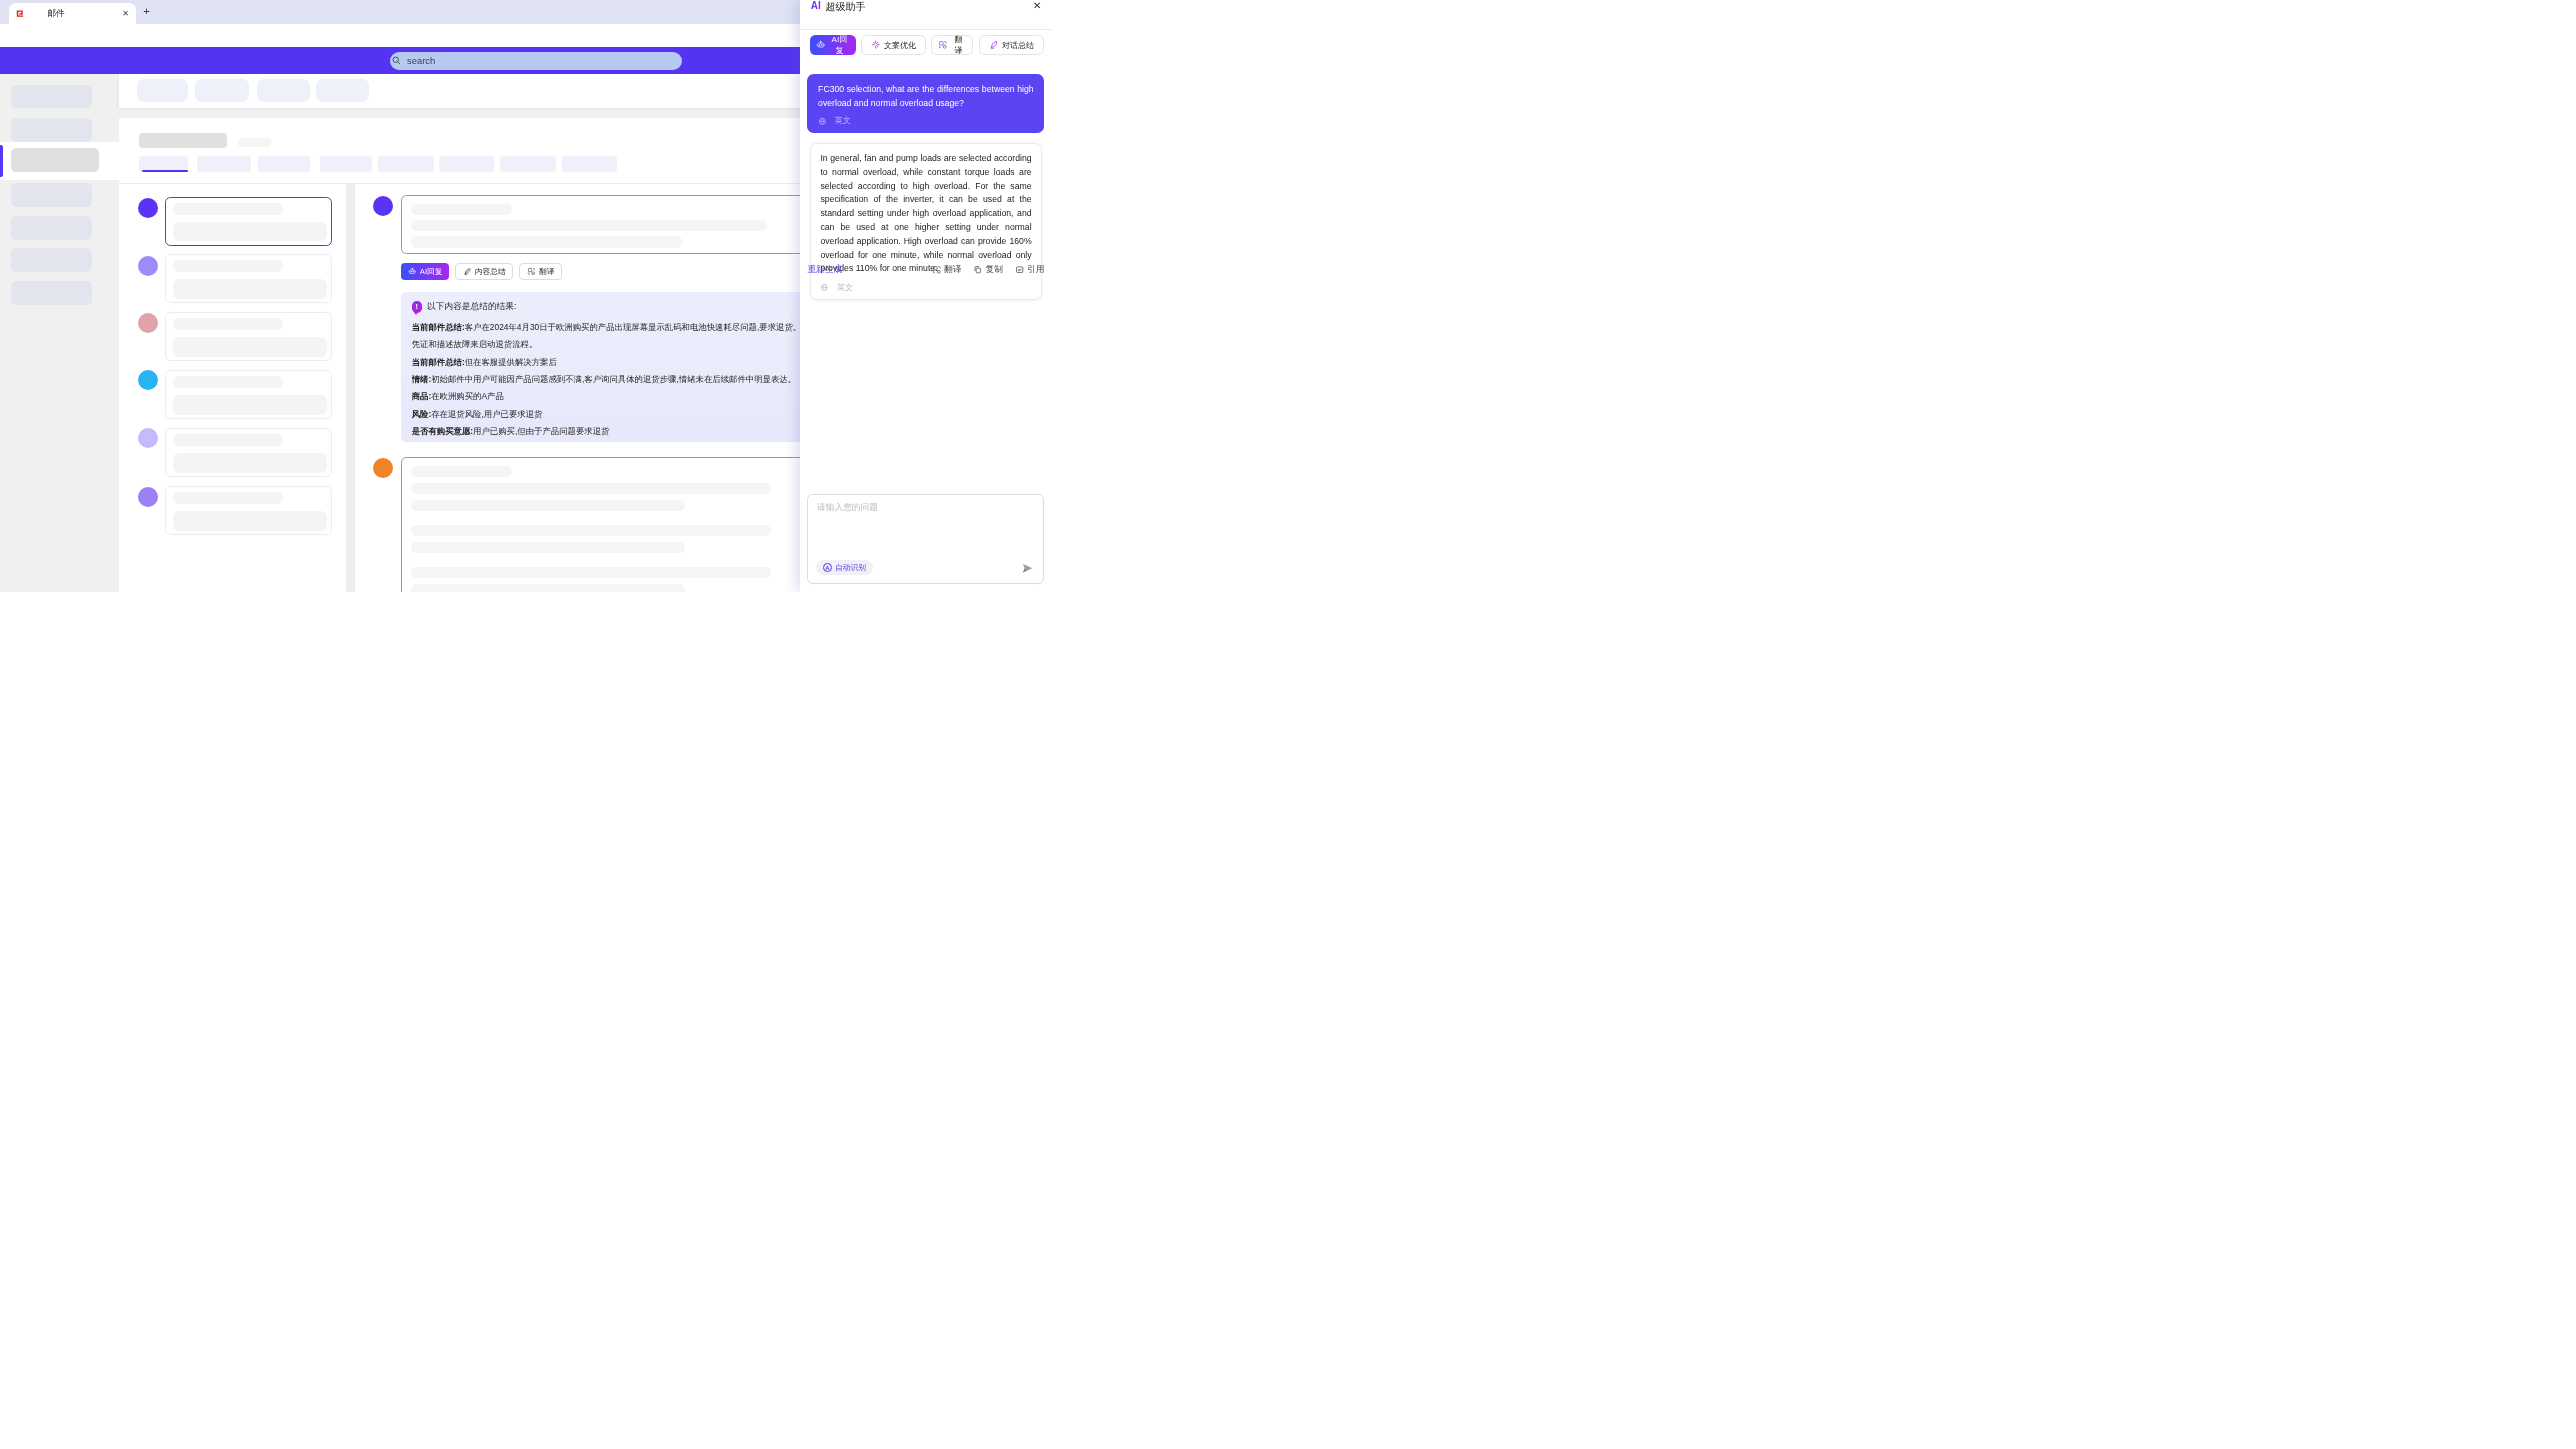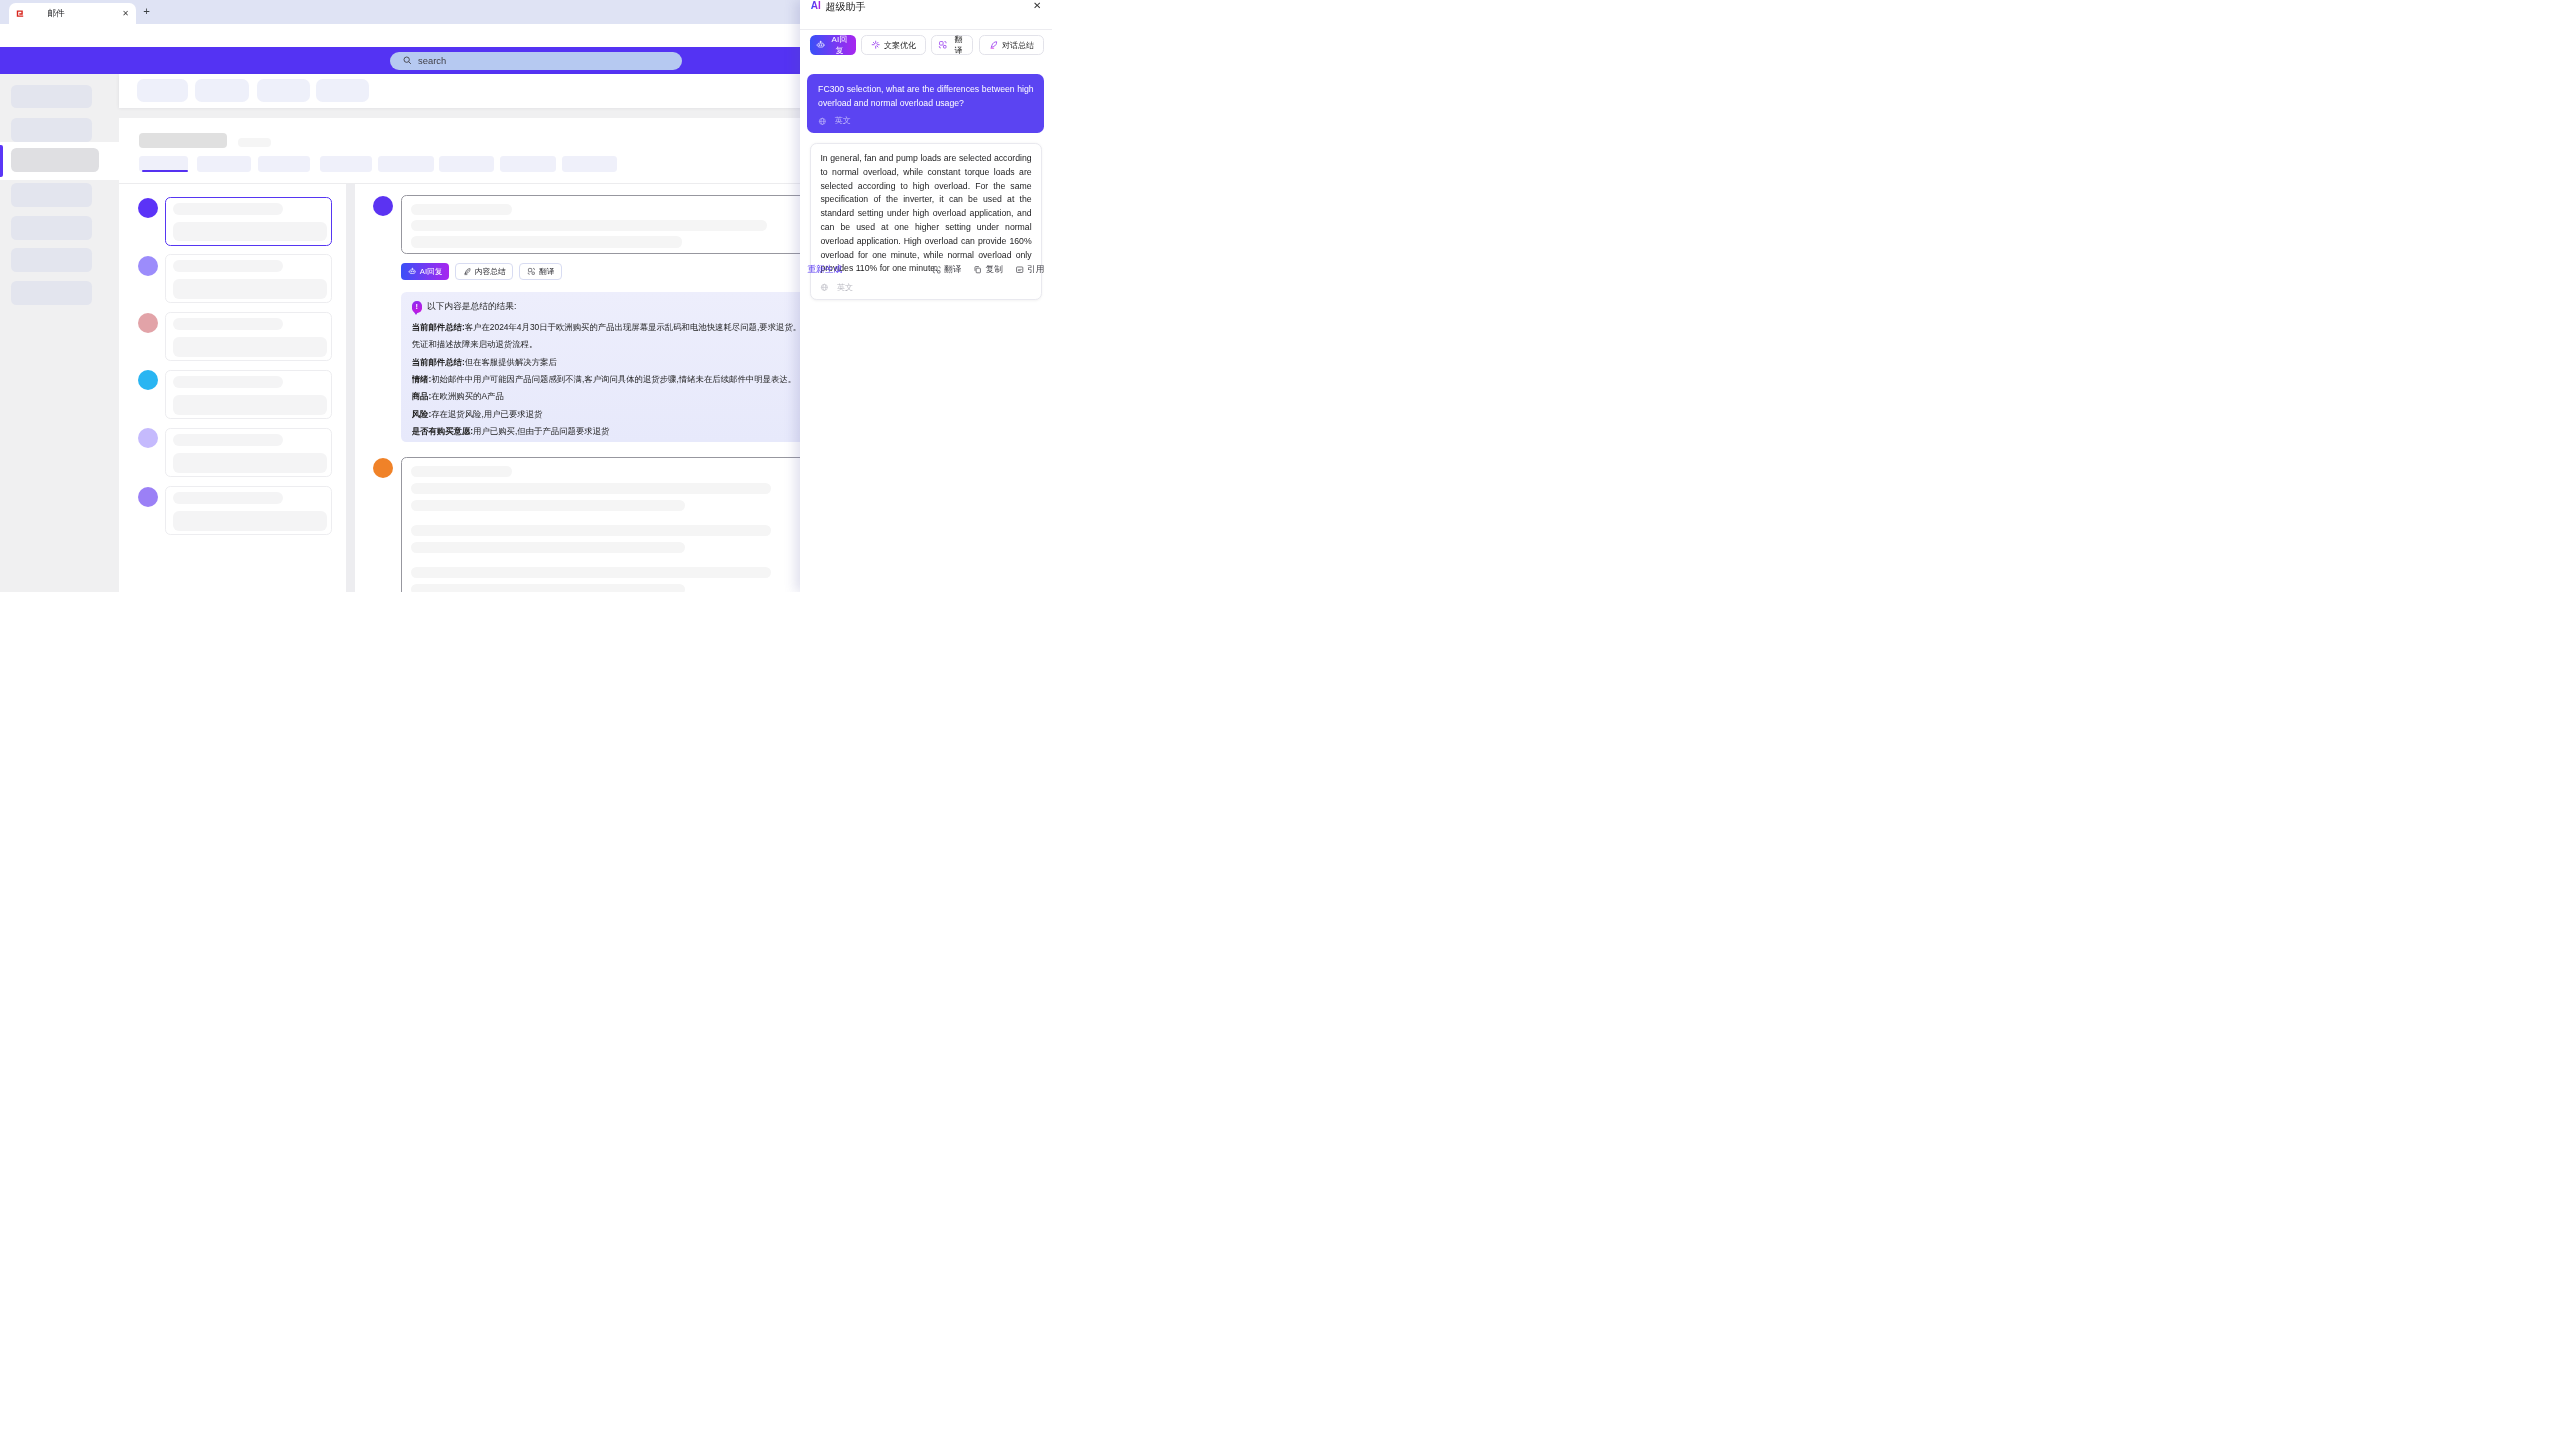--- a/index.html
+++ b/index.html
@@ -13,21 +13,21 @@
   .tab-title{font-size:8.7px;color:#202124;margin-left:22px;flex:1;}
   .tab-close{font-size:8px;color:#444;cursor:pointer;}
   .newtab{left:140px;top:5.4px;width:13.4px;height:13.4px;font-size:11.4px;color:#3c4043;text-align:center;line-height:13.4px;}
   .toolbar{left:0;top:24px;width:1052px;height:23px;background:#fff;}
   .navicon{top:28px;width:14.8px;height:14.8px;}
   .urlbar{left:67px;top:27.5px;width:728px;height:17px;background:#e9ecf7;border-radius:8.7px;display:flex;align-items:center;padding:0 8px;box-sizing:border-box;}
   .url-text{font-size:8.7px;color:#202124;margin-left:6px;}
 
   
   .appheader{left:0;top:47px;width:1052px;height:27.5px;background:#5433f3;}
-  .searchpill{left:390px;top:52px;width:292px;height:18px;background:#b6c9f1;border-radius:9.4px;display:flex;align-items:center;padding:0 12px;box-sizing:border-box;}
+  .searchpill{left:390px;top:52px;width:292px;height:18px;background:#b6c9f1;border-radius:9.4px;display:flex;align-items:center;padding:0 1px;box-sizing:border-box;}
   .search-text{font-size:9.4px;color:#3f3f46;margin-left:5.4px;}
 
   
   .sidebar{left:0;top:74px;width:119px;height:517px;background:#f0f0f1;}
   .sk{background:#e3e5ee;border-radius:5.4px;}
   .side-sk{left:10.7px;width:81px;height:23.5px;}
   .side-active-row{left:0;top:68px;width:119px;height:38px;background:#fff;}
   .side-active-bar{left:0;top:72px;width:3.4px;height:32px;background:#5a36f6;border-radius:0 2px 2px 0;}
   .side-active-sk{left:10.7px;top:74px;width:88px;height:23.5px;background:#dfdfe2;border-radius:5.4px;}
 
@@ -389,16 +389,29 @@
               <svg width="9.4" height="9.4" viewBox="0 0 24 24" fill="none" stroke="#3f3f46" stroke-width="1.8">
                 <rect x="4" y="5" width="16" height="14" rx="2"></rect>
                 <path d="M15.5 10v2a1 1 0 0 1-1 1H9.5M11 10.5L8.5 13l2.5 2.5"></path>
               </svg>
             </span>
           <span>引用</span>
         </span>
       </span>
     </div>
 
+    <div class="abs ai-input">
+      <span class="placeholder">请输入您的问题</span>
+      <span class="autodetect">
+        <span class="circleA">A</span>
+        <span class="lbl">自动识别</span>
+      </span>
+      <span class="send">
+        <svg width="12.7" height="12.7" viewBox="0 0 24 24">
+            <path d="M3.5 20.5l18-8.5-18-8.5 3.5 8.5z" fill="#9aa0ab"></path>
+            <path d="M7 12l-3.5 8.5L9.5 16z" fill="#7c8290"></path>
+          </svg>
+      </span>
+    </div>
   </div>
 
 </div>
 
 
 </body></html>

